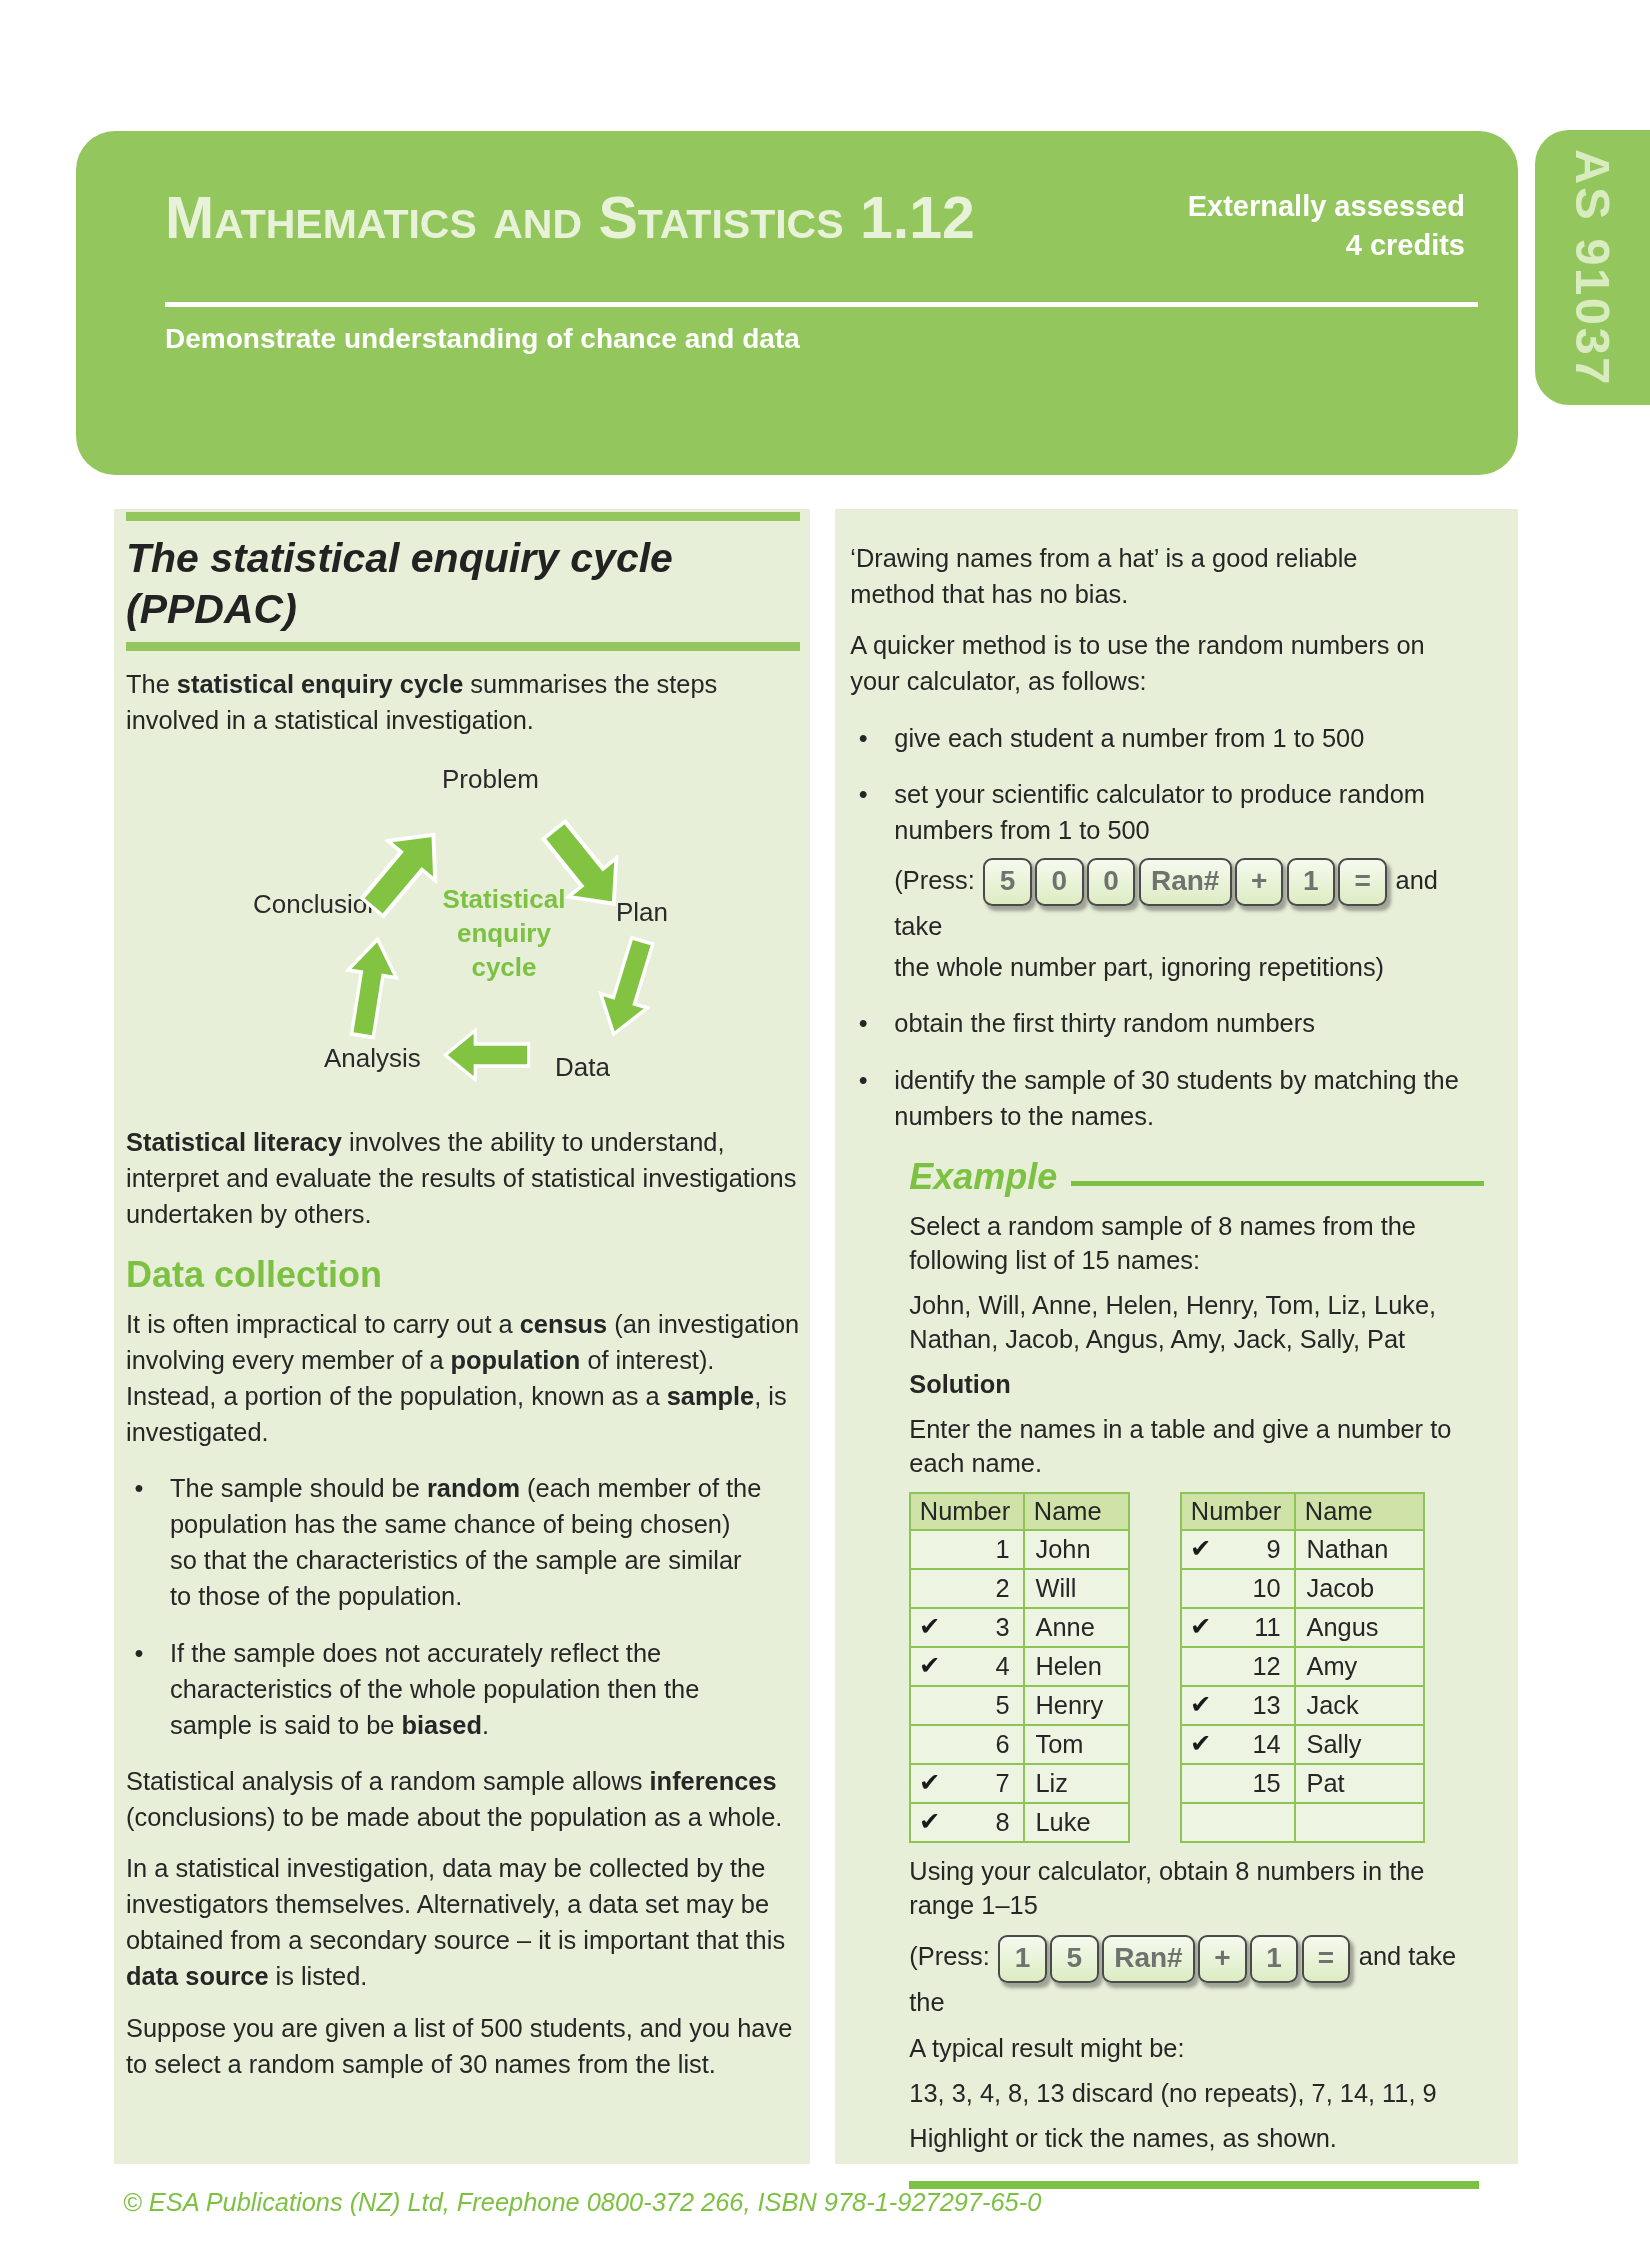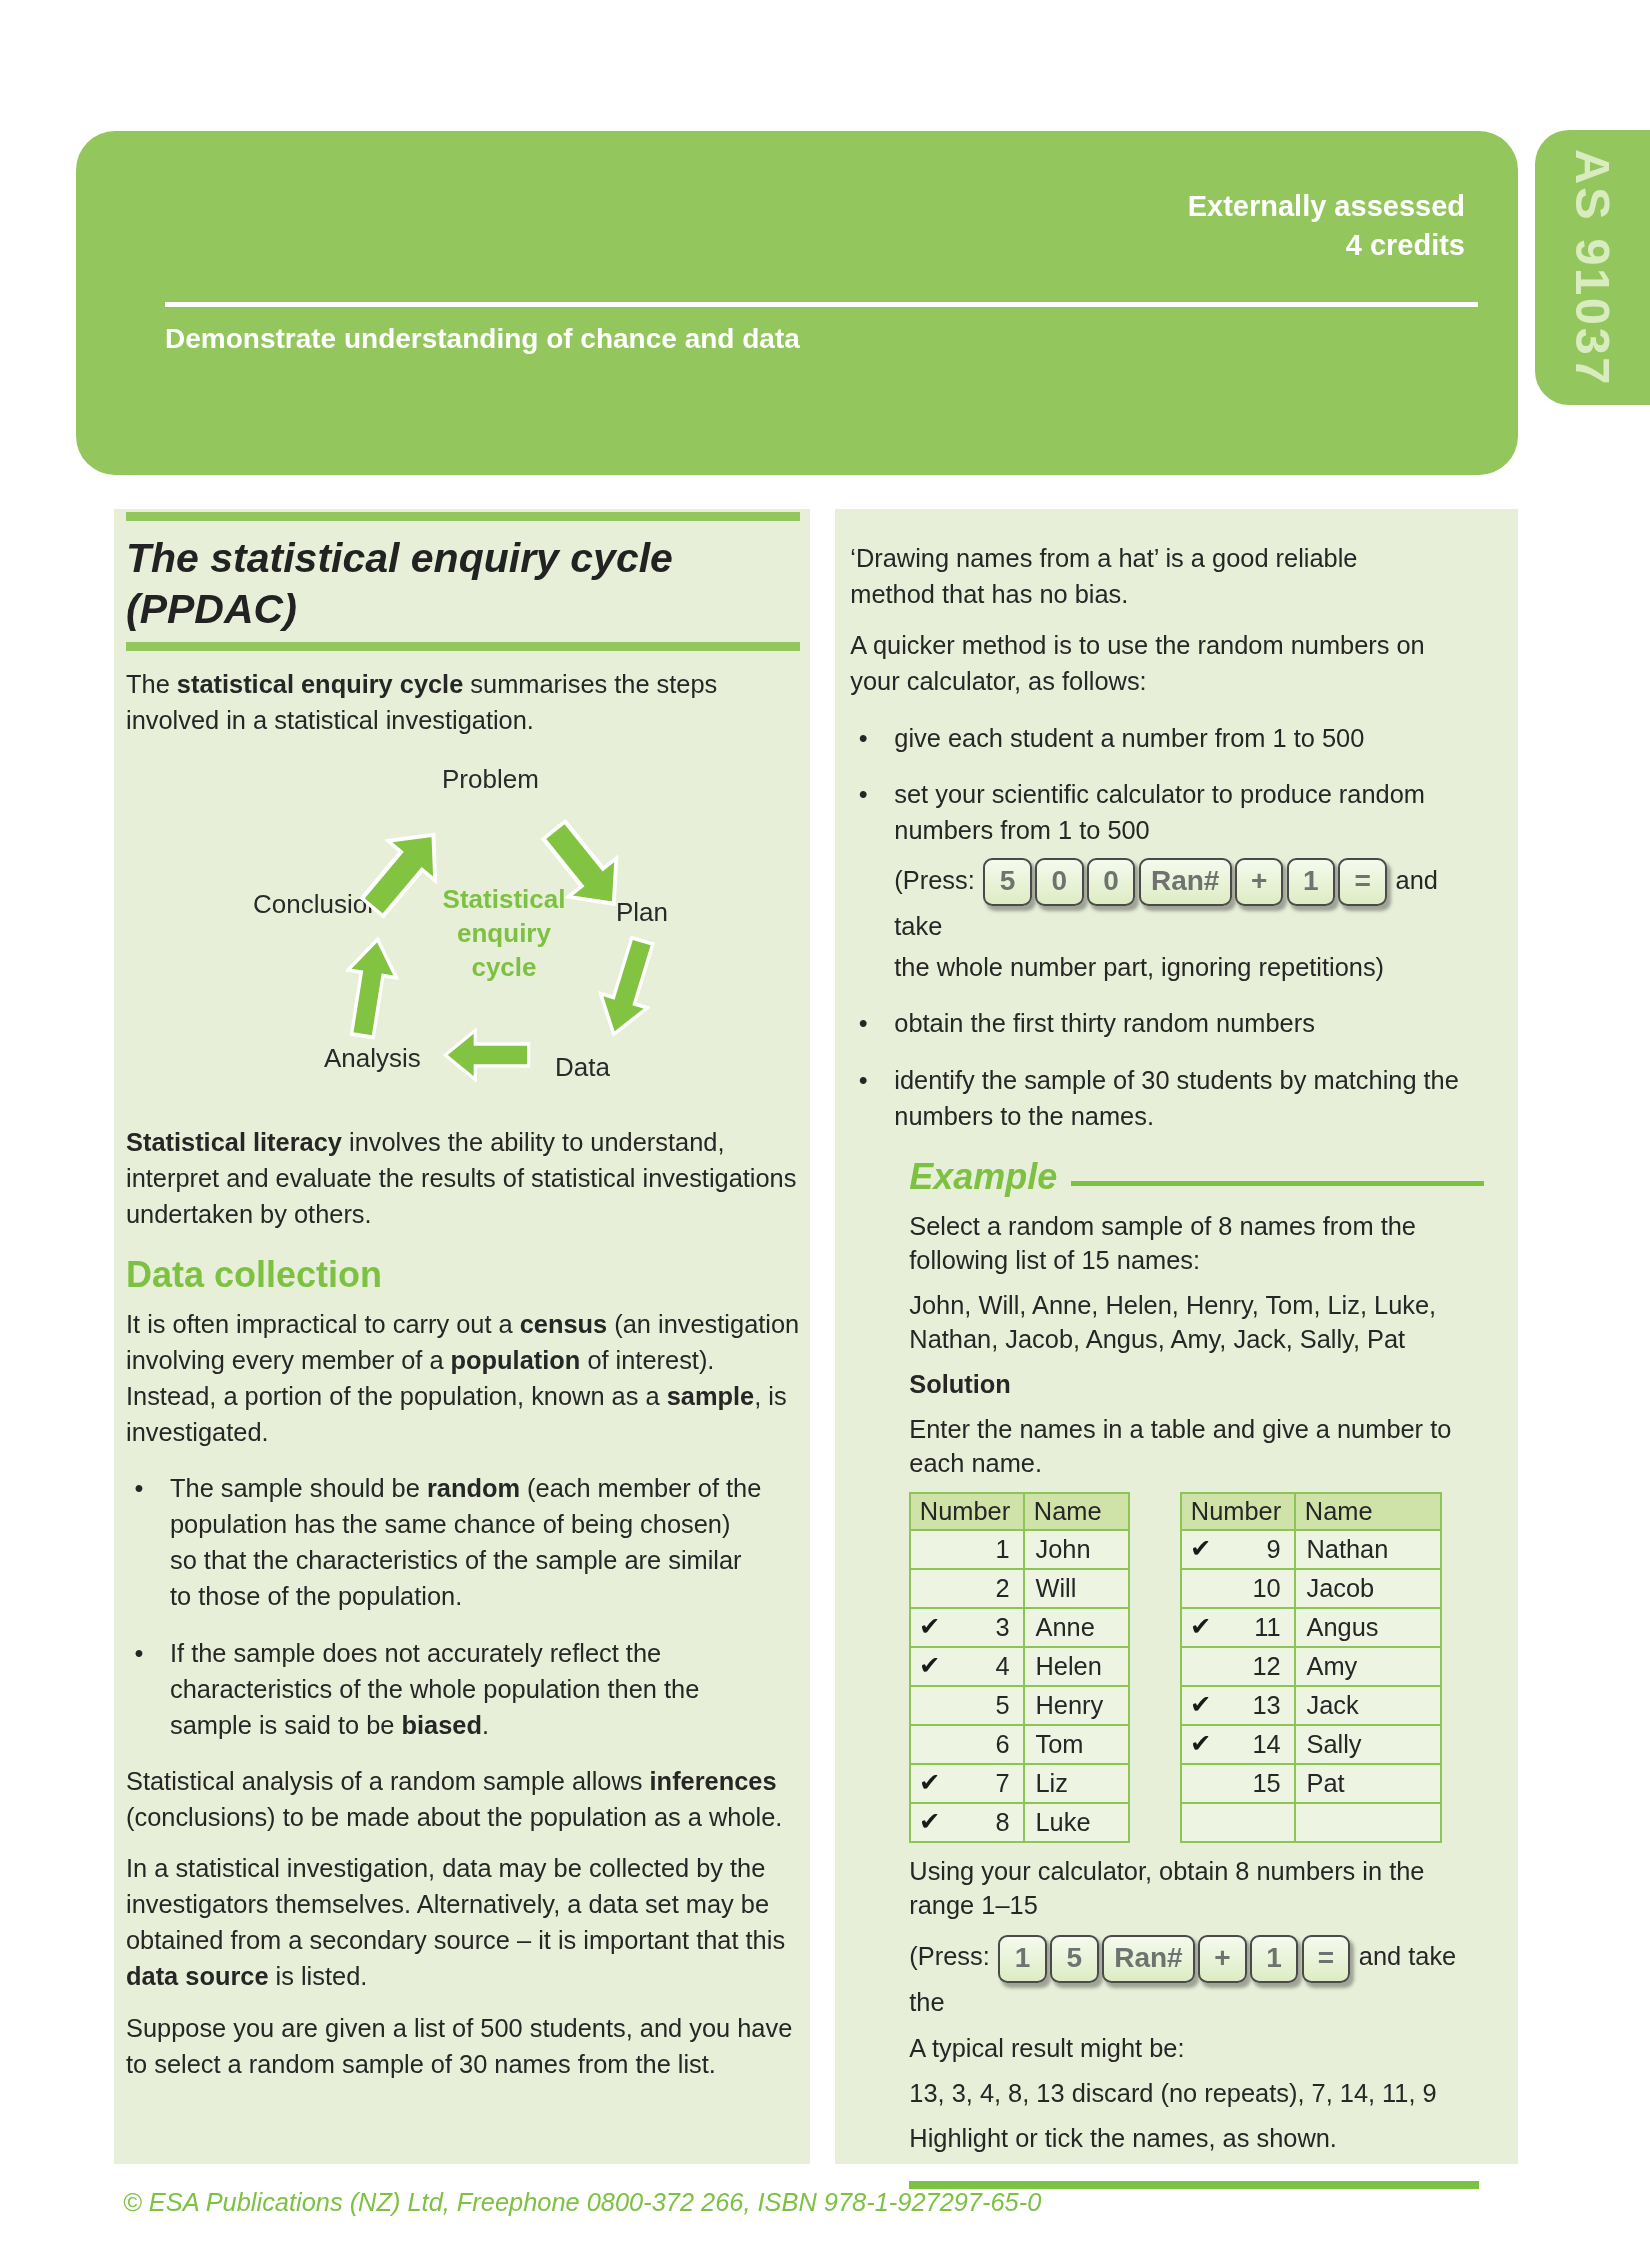--- a/index.html
+++ b/index.html
@@ -80,34 +80,35 @@
 
   .tablewrap{display:flex;gap:50px;margin:12px 0 6.8px 0;}
   table.ntable{border-collapse:collapse;}
   .ntable th,.ntable td{border:2.5px solid #8cc455;font-size:25.4px;font-weight:normal;
                         box-sizing:border-box;}
   .ntable th{background:#cfe3a8;text-align:left;height:37px;padding:1.7px 8.5px;}
   .ntable td{background:#edf4e1;height:39px;}
   .ntable td.num{width:114px;position:relative;text-align:right;padding:1.7px 13.6px 1.7px 37px;}
   .ntable td.num .tick{position:absolute;left:7.6px;top:1.7px;font-style:normal;color:#1a1a1a;}
   .ntable.left-t td.nm{width:105px;}
-  .ntable.right-t td.nm{width:146px;}
+  .ntable.right-t td.nm{width:129px;}
   .ntable td.nm{text-align:left;padding:1.7px 5.1px 1.7px 10.2px;}
 
   .end-rule{height:8.5px;background:#7dc142;margin-top:25.4px;width:570px;}
 
   
   .footer{position:absolute;left:123px;top:2188px;font-size:25.4px;font-style:italic;color:#7dc142;}
 </style>
 </head>
 <body>
 
 <div id="page">
 
   <header class="banner">
+    <div class="title"><span>Mathematics and Statistics</span>&nbsp;<span>1.12</span></div>
     <div class="assessed">
       <div>Externally assessed</div>
       <div>4 credits</div>
     </div>
     <div class="hrule"></div>
     <div class="subtitle">Demonstrate understanding of chance and data</div>
   </header>
 
   <div class="side-tab">
     <span>AS 91037</span>

